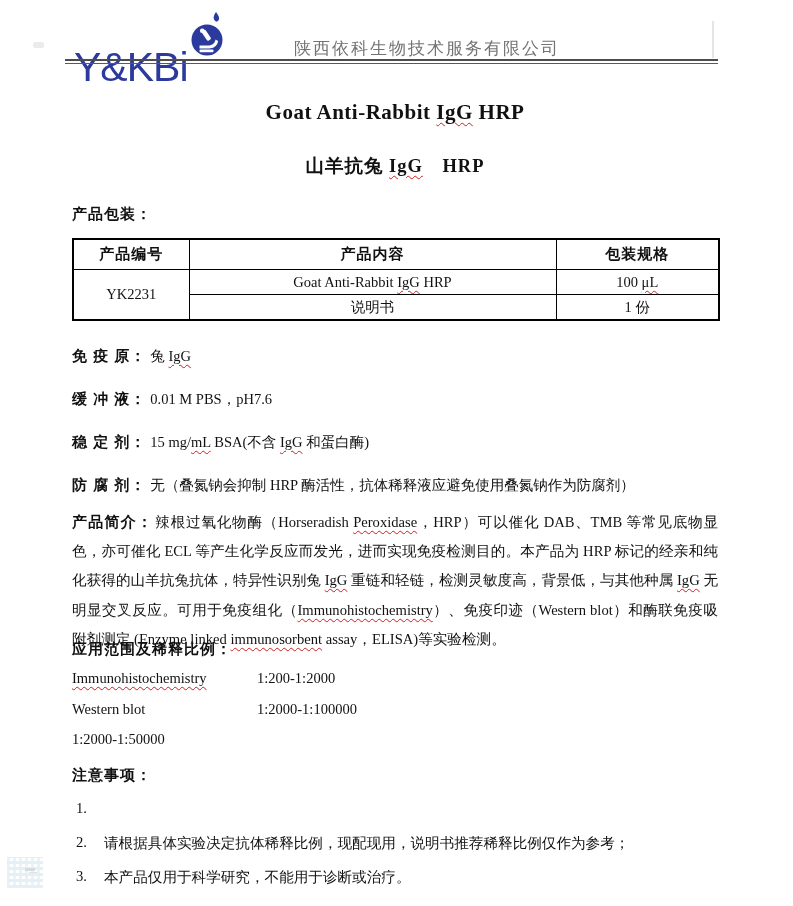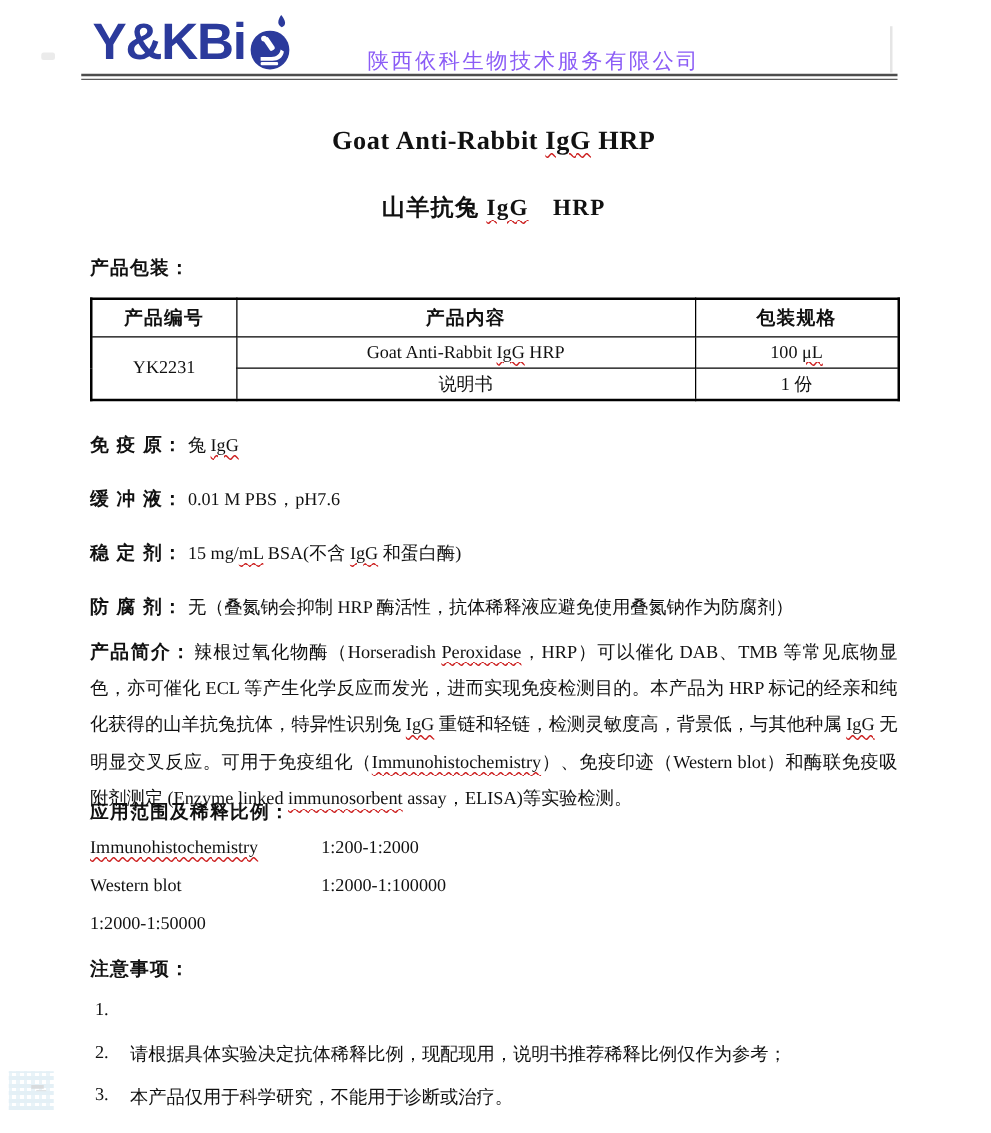--- a/index.html
+++ b/index.html
@@ -8,28 +8,28 @@
     overflow:hidden;color:#111;
     font-family:"Liberation Serif","DejaVu Serif",serif;
     -webkit-font-smoothing:antialiased;
   }
   .abs{position:absolute;}
 
   
   .logo{left:74px;top:10px;display:flex;align-items:flex-start;}
   .logo-text{
     font-family:"Liberation Sans","DejaVu Sans",sans-serif;
-    font-weight:bold;font-size:41px;line-height:46px;
-    color:#2b3a9c;letter-spacing:-1px;
+    font-weight:normal;font-size:41px;line-height:46px;
+    color:#2b3a9c;letter-spacing:-1px;margin-top:34px;
   }
   .logo-mark{margin-left:1px;margin-top:1px;}
   .company-name{
     left:294px;top:37px;
     font-family:"Liberation Sans","DejaVu Sans",sans-serif;
-    font-size:17px;color:#8b5cf6;letter-spacing:2px;white-space:nowrap;
+    font-size:17px;color:#737373;letter-spacing:2px;white-space:nowrap;
   }
   .header-rule{
     left:65px;top:59px;width:653px;height:2px;
     border-top:2px solid #4d4d4d;border-bottom:1px solid #5a5a5a;
   }
   
   .artifact-left-tick{left:33px;top:42px;width:11px;height:6px;background:#e6e6e6;border-radius:2px;opacity:.8;}
   .artifact-right-streak{left:712px;top:21px;width:2px;height:37px;background:#e2e2e2;opacity:.9;}
   .artifact-blue{
     left:7px;top:857px;width:36px;height:31px;opacity:.55;

